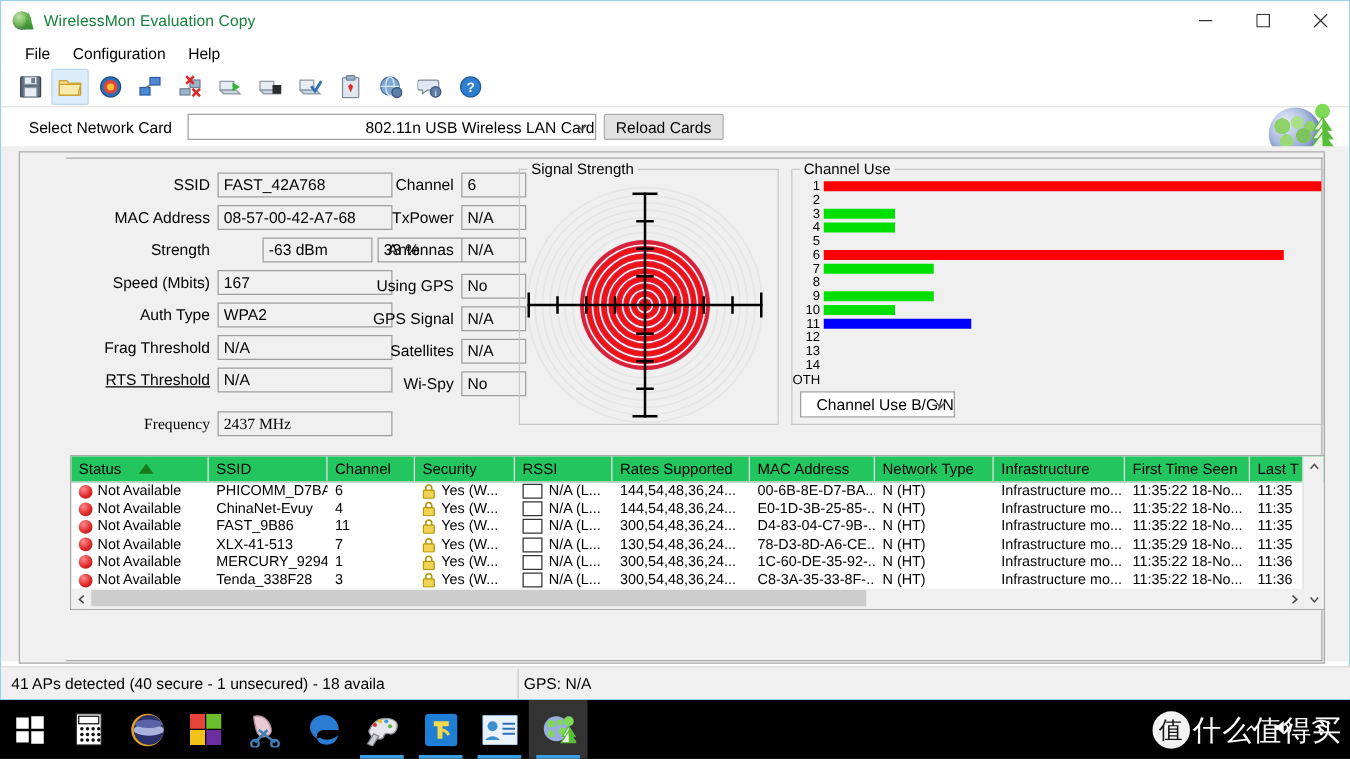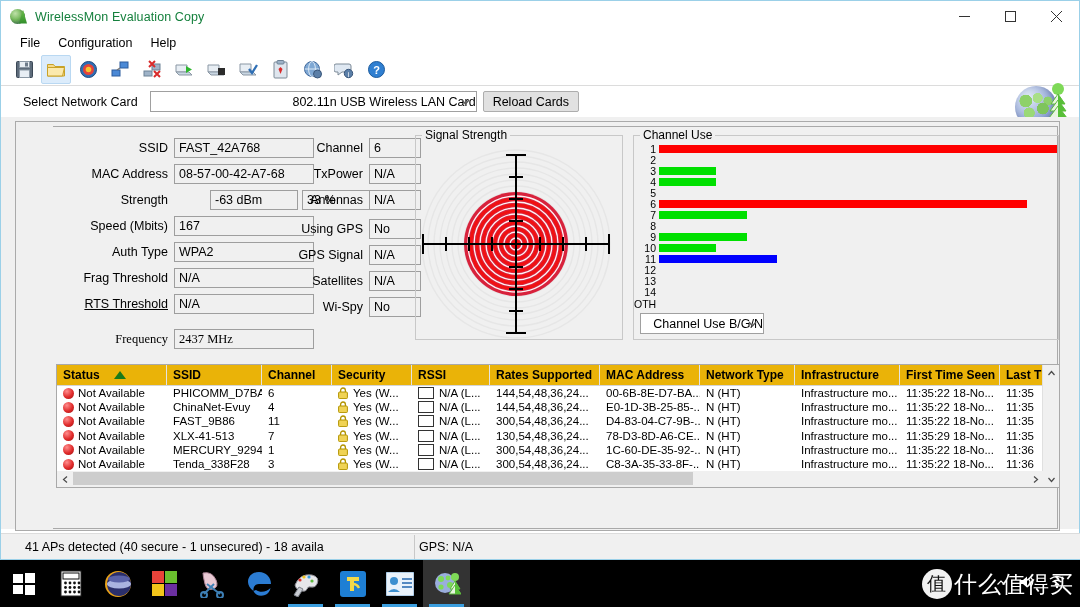--- a/index.html
+++ b/index.html
@@ -121,21 +121,21 @@
   
   .chan-row{position:absolute;left:0;height:10px;display:flex;align-items:center;}
   .chan-num{width:22px;text-align:right;font-size:10.5px;line-height:10px;color:#000;padding-right:3px;}
   .chan-bar{height:8px;}
   .chan-oth{position:absolute;left:0;font-size:10.5px;color:#000;}
   
   .listview{
     position:absolute;left:55px;top:418px;width:1004px;height:124px;
     background:#fff;border:1px solid #a9a9a9;box-sizing:border-box;overflow:hidden;
   }
-  .lv-header{display:flex;height:20px;background:#eab308;border-bottom:1px solid #d5d5d5;font-weight:bold;}
+  .lv-header{display:flex;height:20px;background:#22c55e;border-bottom:1px solid #d5d5d5;}
   .lv-th{
     font-size:12px;color:#000;padding-left:6px;display:flex;align-items:center;
     border-right:1px solid #e3e3e3;box-sizing:border-box;height:20px;
     white-space:nowrap;overflow:hidden;
   }
   .lv-row{display:flex;height:14.2px;align-items:center;}
   .lv-td{
     font-size:11.5px;color:#000;padding-left:6px;box-sizing:border-box;
     white-space:nowrap;overflow:hidden;display:flex;align-items:center;height:14.2px;
   }
@@ -154,21 +154,21 @@
   .hscroll{position:absolute;left:0;right:16px;bottom:0;height:16px;background:#f0f0f0;display:flex;align-items:center;}
   .hs-btn{width:16px;height:16px;display:flex;align-items:center;justify-content:center;flex:none;}
   .hs-track{flex:1;height:16px;background:#f0f0f0;position:relative;}
   .hs-thumb{position:absolute;left:0;top:1px;height:13px;background:#cdcdcd;}
   
   .statusbar{
     position:absolute;left:0;bottom:0;width:1080px;height:26px;background:#f0f0f0;
     border-top:1px solid #dcdcdc;display:flex;align-items:center;box-sizing:border-box;
   }
   .sb-cell{
-    height:24px;display:flex;align-items:center;padding-left:24px;font-size:12.5px;color:#000;
+    height:24px;display:flex;align-items:center;padding-left:8px;font-size:12.5px;color:#000;
     box-sizing:border-box;border-right:1px solid #c8c8c8;
   }
   
   .taskbar{
     position:absolute;left:0;top:560px;width:1080px;height:47px;background:#000;
     display:flex;align-items:center;
   }
   .tb-item{
     width:47px;height:47px;display:flex;align-items:center;justify-content:center;position:relative;
   }

